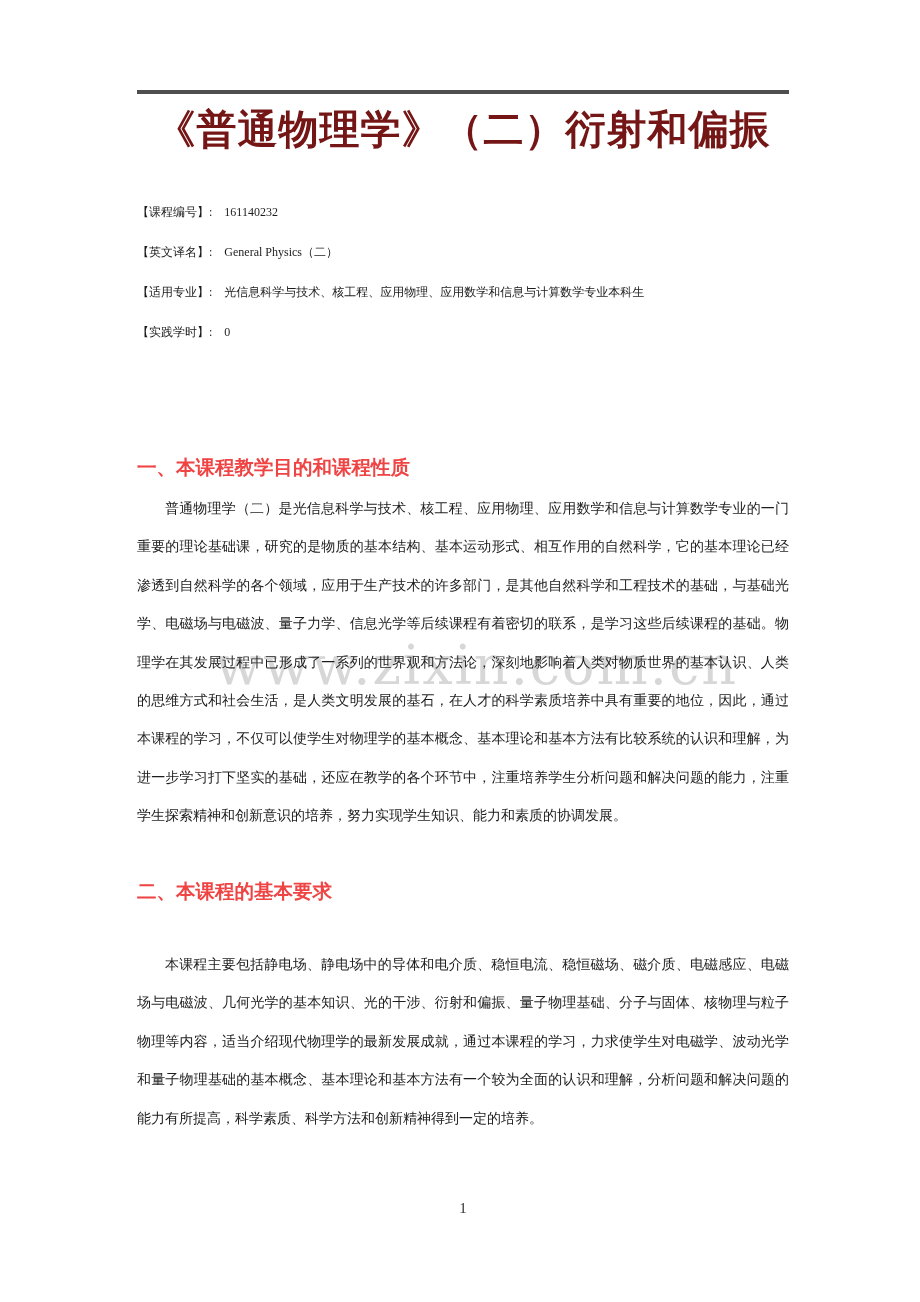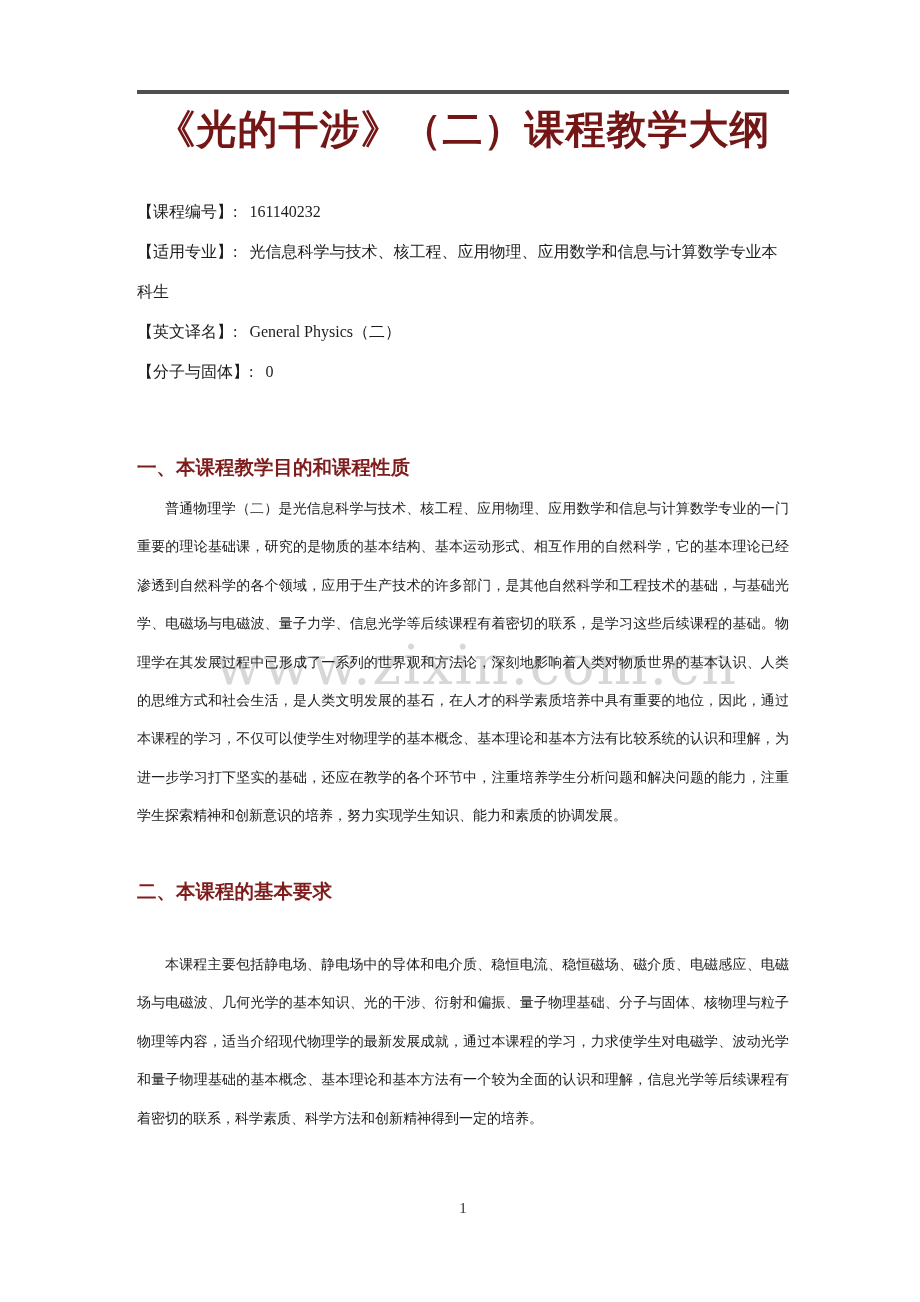--- a/index.html
+++ b/index.html
@@ -32,34 +32,34 @@
     line-height: 58px;
     color: #741516;
     letter-spacing: 1px;
     white-space: nowrap;
   }
   .meta-block {
     position: absolute;
     left: 137px;
     top: 192px;
     width: 652px;
-    font-size: 16px;
+    font-size: 12px;
     line-height: 40px;
   }
   .meta-row { margin: 0; }
   .meta-value { margin-left: 12px; }
   .section-heading {
     position: absolute;
     left: 137px;
     width: 652px;
     font-family: "Liberation Sans", sans-serif;
     font-weight: bold;
     font-size: 19.5px;
     line-height: 34px;
-    color: #7f1d1d;
+    color: #ef4444;
   }
   .heading-1 { top: 450px; }
   .heading-2 { top: 874px; }
   .para {
     position: absolute;
     left: 137px;
     width: 652px;
     font-size: 14px;
     line-height: 38.4px;
     text-align: justify;
@@ -97,39 +97,39 @@
 <body>
 
 <div class="page">
 
   <div class="watermark">www.zixin.com.cn</div>
 
   <div class="content-layer">
 
     <div class="top-rule"></div>
 
-    <div class="doc-title">《光的干涉》（二）课程教学大纲</div>
+    <div class="doc-title">《普通物理学》（二）衍射和偏振</div>
 
     <div class="meta-block">
       <p class="meta-row">
         <span class="meta-label">【课程编号】:</span><span class="meta-value">161140232</span>
       </p>
       <p class="meta-row">
+        <span class="meta-label">【英文译名】:</span><span class="meta-value">General Physics（二）</span>
+      </p>
+      <p class="meta-row">
         <span class="meta-label">【适用专业】:</span><span class="meta-value">光信息科学与技术、核工程、应用物理、应用数学和信息与计算数学专业本科生</span>
       </p>
       <p class="meta-row">
-        <span class="meta-label">【英文译名】:</span><span class="meta-value">General Physics（二）</span>
-      </p>
-      <p class="meta-row">
-        <span class="meta-label">【分子与固体】:</span><span class="meta-value">0</span>
+        <span class="meta-label">【实践学时】:</span><span class="meta-value">0</span>
       </p>
     </div>
 
     <div class="section-heading heading-1">一、本课程教学目的和课程性质</div>
     <p class="para para-1">普通物理学（二）是光信息科学与技术、核工程、应用物理、应用数学和信息与计算数学专业的一门重要的理论基础课，研究的是物质的基本结构、基本运动形式、相互作用的自然科学，它的基本理论已经渗透到自然科学的各个领域，应用于生产技术的许多部门，是其他自然科学和工程技术的基础，与基础光学、电磁场与电磁波、量子力学、信息光学等后续课程有着密切的联系，是学习这些后续课程的基础。物理学在其发展过程中已形成了一系列的世界观和方法论，深刻地影响着人类对物质世界的基本认识、人类的思维方式和社会生活，是人类文明发展的基石，在人才的科学素质培养中具有重要的地位，因此，通过本课程的学习，不仅可以使学生对物理学的基本概念、基本理论和基本方法有比较系统的认识和理解，为进一步学习打下坚实的基础，还应在教学的各个环节中，注重培养学生分析问题和解决问题的能力，注重学生探索精神和创新意识的培养，努力实现学生知识、能力和素质的协调发展。</p>
 
     <div class="section-heading heading-2">二、本课程的基本要求</div>
-    <p class="para para-2">本课程主要包括静电场、静电场中的导体和电介质、稳恒电流、稳恒磁场、磁介质、电磁感应、电磁场与电磁波、几何光学的基本知识、光的干涉、衍射和偏振、量子物理基础、分子与固体、核物理与粒子物理等内容，适当介绍现代物理学的最新发展成就，通过本课程的学习，力求使学生对电磁学、波动光学和量子物理基础的基本概念、基本理论和基本方法有一个较为全面的认识和理解，信息光学等后续课程有着密切的联系，科学素质、科学方法和创新精神得到一定的培养。</p>
+    <p class="para para-2">本课程主要包括静电场、静电场中的导体和电介质、稳恒电流、稳恒磁场、磁介质、电磁感应、电磁场与电磁波、几何光学的基本知识、光的干涉、衍射和偏振、量子物理基础、分子与固体、核物理与粒子物理等内容，适当介绍现代物理学的最新发展成就，通过本课程的学习，力求使学生对电磁学、波动光学和量子物理基础的基本概念、基本理论和基本方法有一个较为全面的认识和理解，分析问题和解决问题的能力有所提高，科学素质、科学方法和创新精神得到一定的培养。</p>
 
     <div class="page-number">1</div>
 
   </div>
 </div>
 
 </body></html>

